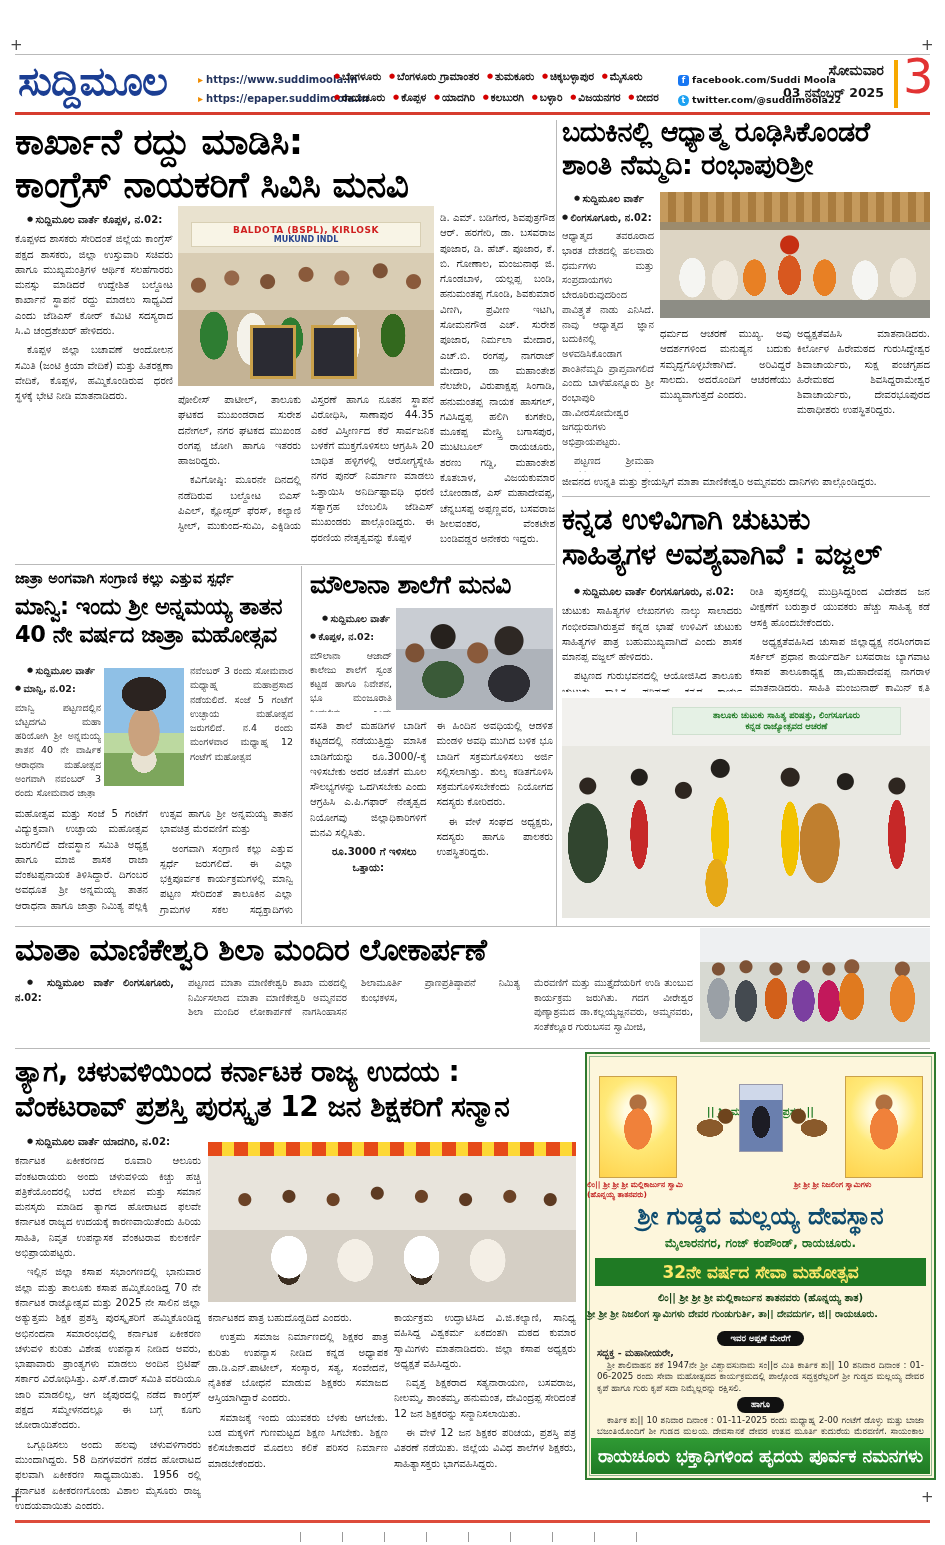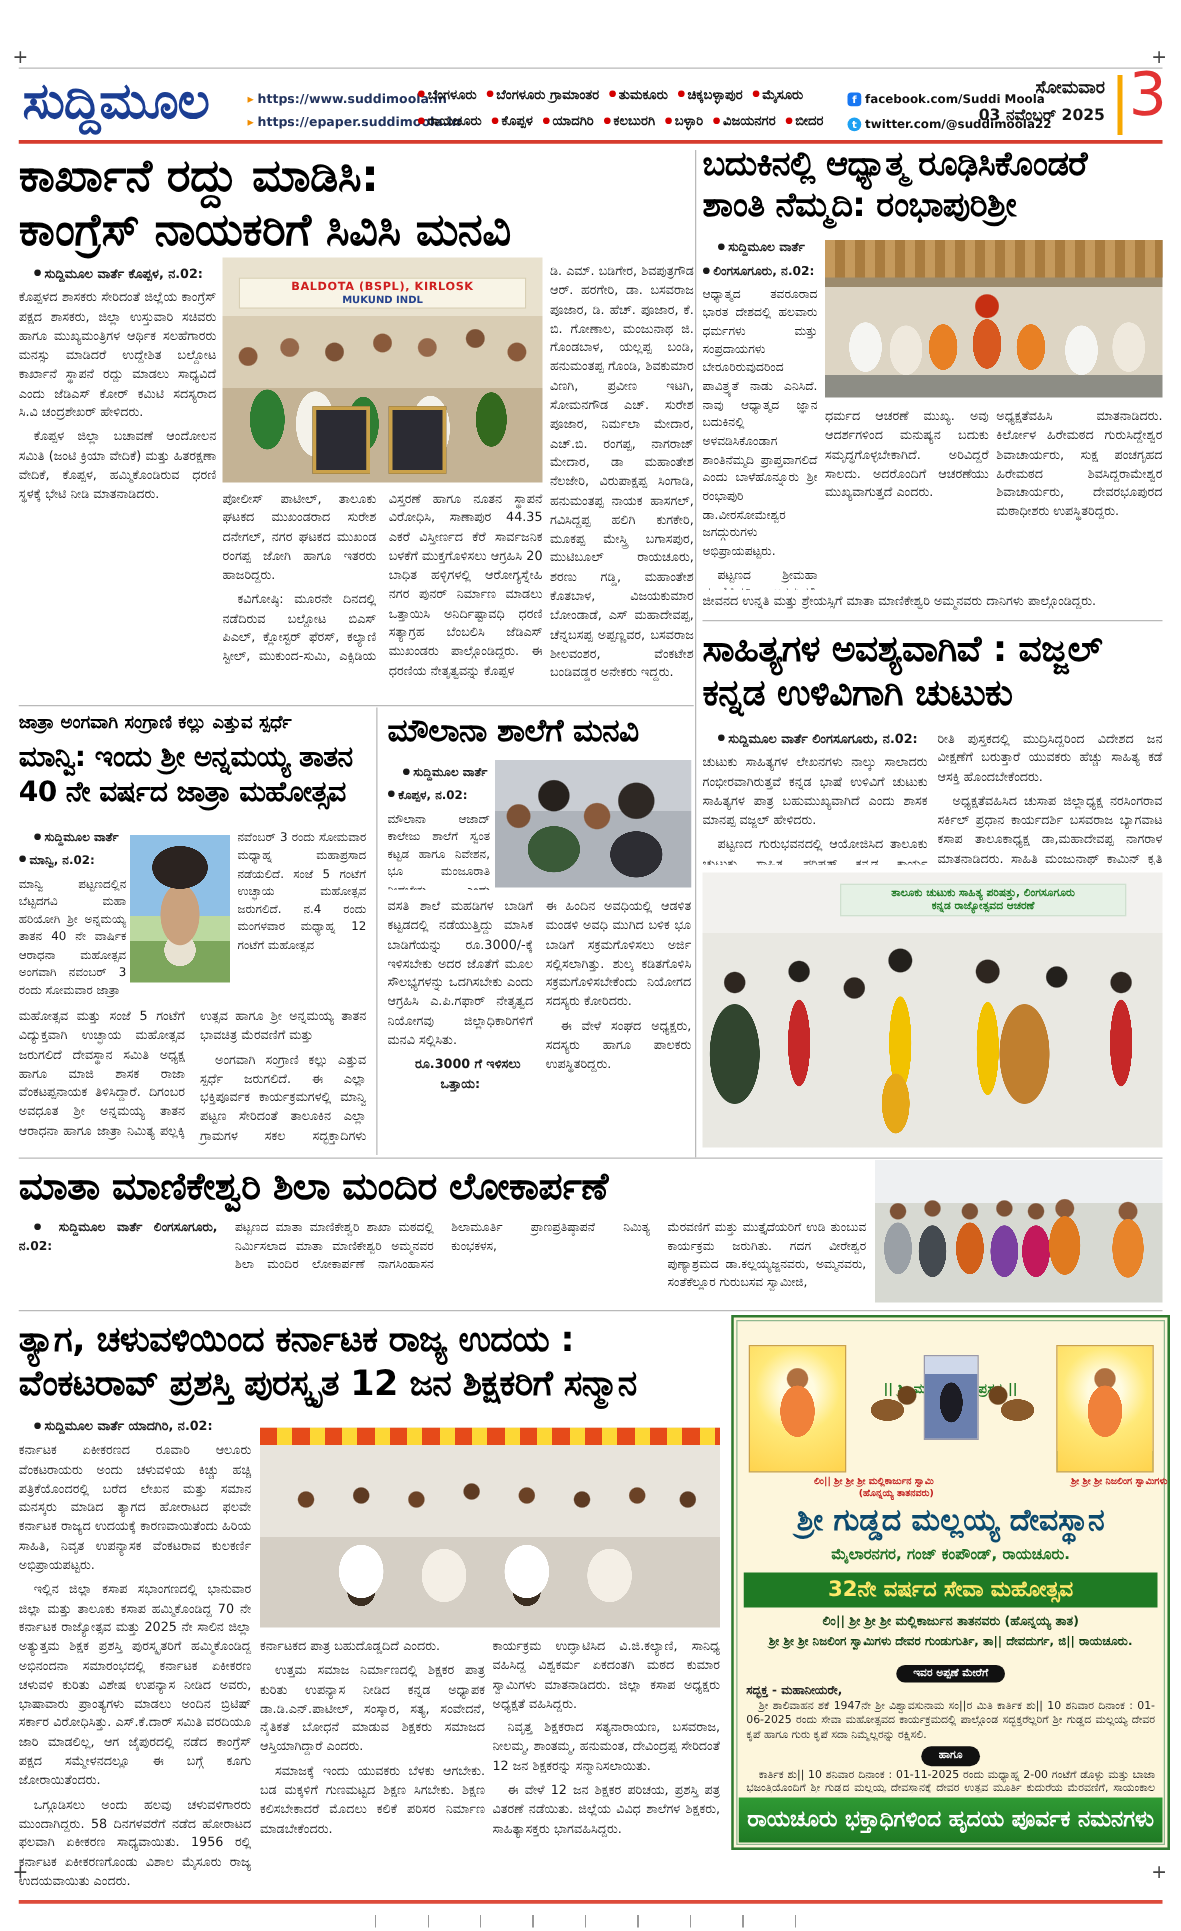--- a/index.html
+++ b/index.html
@@ -143,27 +143,27 @@
      radial-gradient(circle at 50% 26%,#b07040 0 8px,transparent 9px),
      radial-gradient(circle at 50% 35%,#fffbe0 0 18%,#ffe979 45%,#ffd34d 100%),
      linear-gradient(0deg,#3f9142 0 16%,transparent 16%);}
   .ad-nandi{position:absolute;width:52px;height:42px;background:
      radial-gradient(circle at 78% 34%,#6e441d 0 7px,transparent 8px),
      radial-gradient(ellipse 42% 34% at 48% 62%,#8a5a2b 0 60%,transparent 62%);}
   .ad-linga{position:absolute;left:152px;top:30px;width:42px;height:66px;border:1px solid #99a;
      background:
       radial-gradient(ellipse 36% 40% at 50% 56%,#1c1c24 0 60%,transparent 61%),
       linear-gradient(180deg,#cfd8ea 0 22%,#6a7fae 22% 100%);}
-  .ad-cap{position:absolute;top:126px;text-align:right;font-size:7.5px;font-weight:700;color:#c22020;line-height:1.3;}
+  .ad-cap{position:absolute;top:126px;text-align:left;font-size:7.5px;font-weight:700;color:#c22020;line-height:1.3;}
   .ad-title{position:absolute;top:148px;left:0;right:0;text-align:center;font-size:24px;font-weight:800;color:#0c4a6e;}
   .ad-addr{position:absolute;top:182px;left:0;right:0;text-align:center;font-size:12px;font-weight:700;color:#1d6e22;}
   .ad-band{position:absolute;top:204px;left:8px;right:8px;height:28px;background:#1f7a24;color:#ffe96b;
     font-size:17px;font-weight:800;text-align:center;line-height:28px;}
   .ad-l1{position:absolute;top:238px;left:0;right:0;text-align:center;font-size:10px;font-weight:700;color:#133f14;}
-  .ad-l2{position:absolute;top:254px;left:0;right:0;text-align:center;font-size:9.5px;font-weight:700;color:#133f14;}
+  .ad-l2{position:absolute;top:254px;left:0;right:0;text-align:left;font-size:9.5px;font-weight:700;color:#133f14;}
   .pill{background:#111;color:#fff;border-radius:12px;font-size:8.5px;font-weight:700;
     padding:2px 14px;display:inline-block;}
   .ad-pill1{position:absolute;top:272px;left:0;right:0;text-align:center;}
   .ad-sal{position:absolute;top:293px;left:10px;font-size:9.5px;font-weight:700;color:#222;}
   .ad-paras{position:absolute;top:306px;left:10px;right:10px;bottom:44px;overflow:hidden;
     font-size:8.7px;line-height:1.32;text-align:justify;color:#222;}
   .ad-paras p{margin:0 0 3px 0;text-indent:10px;}
   .ad-pill2{text-align:center;margin:2px 0;}
   .ad-bot{position:absolute;left:4px;right:4px;bottom:4px;height:36px;
     background:linear-gradient(180deg,#2f9a34,#1f7a24);color:#fff;font-size:17.5px;font-weight:800;
@@ -276,22 +276,22 @@
   <div class="body" style="left:797px;top:326px;width:133px;height:144px;">
     <p class="nofirst">ಅಧ್ಯಕ್ಷತೆವಹಿಸಿ ಮಾತನಾಡಿದರು. ಕಿರ್ಲೋಳ ಹಿರೇಮಠದ ಗುರುಸಿದ್ದೇಶ್ವರ ಶಿವಾಚಾರ್ಯರು, ಸುಕ್ಷ ಪಂಚಗೃಹದ ಹಿರೇಮಠದ ಶಿವಸಿದ್ದರಾಮೇಶ್ವರ ಶಿವಾಚಾರ್ಯರು, ದೇವರಭೂಪುರದ ಮಠಾಧೀಶರು ಉಪಸ್ಥಿತರಿದ್ದರು.</p>
   </div>
   <div class="body" style="left:562px;top:474px;width:368px;height:16px;white-space:nowrap;">
     <p class="nofirst">ಜೀವನದ ಉನ್ನತಿ ಮತ್ತು ಶ್ರೇಯಸ್ಸಿಗೆ ಮಾತಾ ಮಾಣಿಕೇಶ್ವರಿ ಅಮ್ಮನವರು ದಾನಿಗಳು ಪಾಲ್ಗೊಂಡಿದ್ದರು.</p>
   </div>
 
   <div class="hline" style="left:562px;top:496px;width:368px;"></div>
 
   <div class="hl" style="left:562px;top:502px;width:368px;font-size:29px;line-height:1.22;">
-    <div>ಸಾಹಿತ್ಯಗಳ ಅವಶ್ಯವಾಗಿವೆ : ವಜ್ಜಲ್</div>
-      <div>ಕನ್ನಡ ಉಳಿವಿಗಾಗಿ ಚುಟುಕು</div>
+    <div>ಕನ್ನಡ ಉಳಿವಿಗಾಗಿ ಚುಟುಕು</div>
+      <div>ಸಾಹಿತ್ಯಗಳ ಅವಶ್ಯವಾಗಿವೆ : ವಜ್ಜಲ್</div>
   </div>
 
   <div class="body" style="left:562px;top:584px;width:180px;height:108px;">
     <p class="byl">ಸುದ್ದಿಮೂಲ ವಾರ್ತೆ ಲಿಂಗಸೂಗೂರು, ನ.02:</p>
     <p class="nofirst">ಚುಟುಕು ಸಾಹಿತ್ಯಗಳ ಲೇಖನಗಳು ನಾಲ್ಕು ಸಾಲಾದರು ಗಂಭೀರವಾಗಿರುತ್ತವೆ ಕನ್ನಡ ಭಾಷೆ ಉಳಿವಿಗೆ ಚುಟುಕು ಸಾಹಿತ್ಯಗಳ ಪಾತ್ರ ಬಹುಮುಖ್ಯವಾಗಿದೆ ಎಂದು ಶಾಸಕ ಮಾನಪ್ಪ ವಜ್ಜಲ್ ಹೇಳಿದರು.</p>
     <p>ಪಟ್ಟಣದ ಗುರುಭವನದಲ್ಲಿ ಆಯೋಜಿಸಿದ ತಾಲೂಕು ಚುಟುಕು ಸಾಹಿತ್ಯ ಪರಿಷತ್ ಕನ್ನಡ ಕಾರ್ಯ ಚಟುವಟಿಕೆಗಳ ಉದ್ಘಾಟನೆ ಹಾಗೂ ಕನ್ನಡ ರಾಜ್ಯೋತ್ಸವ ಆಚರಣೆ ಮತ್ತು ಹಿರಿಯ ಕವಿ ದೇವರಾಜ ಬಪ್ಪುರು ಅವರ ಹನಿಹೊನಲು ಕೃತಿ ಬಿಡುಗಡೆ ಸಮಾರಂಭ ಉದ್ಘಾಟಿಸಿ ಮಾತನಾಡಿ ಸಾಹಿತ್ಯಗಳು ತಮ್ಮ ಲೇಖನಗಳಿಂದ ಕನ್ನಡ ಭಾಷೆ, ನೆಲ, ಜಲದ ಬಗ್ಗೆ ಹೋರಾಟ ಮಾಡಿದ್ದಾರೆ,</p>
   </div>
   <div class="body" style="left:750px;top:584px;width:180px;height:108px;">
     <p class="nofirst">ರೀತಿ ಪುಸ್ತಕದಲ್ಲಿ ಮುದ್ರಿಸಿದ್ದರಿಂದ ವಿದೇಶದ ಜನ ವೀಕ್ಷಣೆಗೆ ಬರುತ್ತಾರೆ ಯುವಕರು ಹೆಚ್ಚು ಸಾಹಿತ್ಯ ಕಡೆ ಆಸಕ್ತಿ ಹೊಂದಬೇಕೆಂದರು.</p>
     <p>ಅಧ್ಯಕ್ಷತೆವಹಿಸಿದ ಚುಸಾಪ ಜಿಲ್ಲಾಧ್ಯಕ್ಷ ನರಸಿಂಗರಾವ ಸರ್ಕಿಲ್ ಪ್ರಧಾನ ಕಾರ್ಯದರ್ಶಿ ಬಸವರಾಜ ಬ್ಯಾಗವಾಟ ಕಸಾಪ ತಾಲೂಕಾಧ್ಯಕ್ಷ ಡಾ,ಮಹಾದೇವಪ್ಪ ನಾಗರಾಳ ಮಾತನಾಡಿದರು. ಸಾಹಿತಿ ಮಂಜುನಾಥ್ ಕಾಮಿನ್ ಕೃತಿ ಬಿಡುಗಡೆ ಮಾಡಿದರು. ಜಿಲ್ಲಾ ಪ್ರತಿನಿಧಿ ಶಶಿಧರ ನರಕಲದಿನ್ನಿ, ಡಾ. ಕೆ.ಶಶಿಕಾಂತ, ಕೃಷಿಕಾರ ದೇವರಾಜ ಬಪ್ಪುರು, ಚುಸಾಪ ತಾಲೂಕಾಧ್ಯಕ್ಷ ದುರ್ಗಾಸಿಂಗ್ ಸಾಹಿತ್ಯಾಸಕ್ತರು ಭಾಗವಹಿಸಿದ್ದರು.</p>

